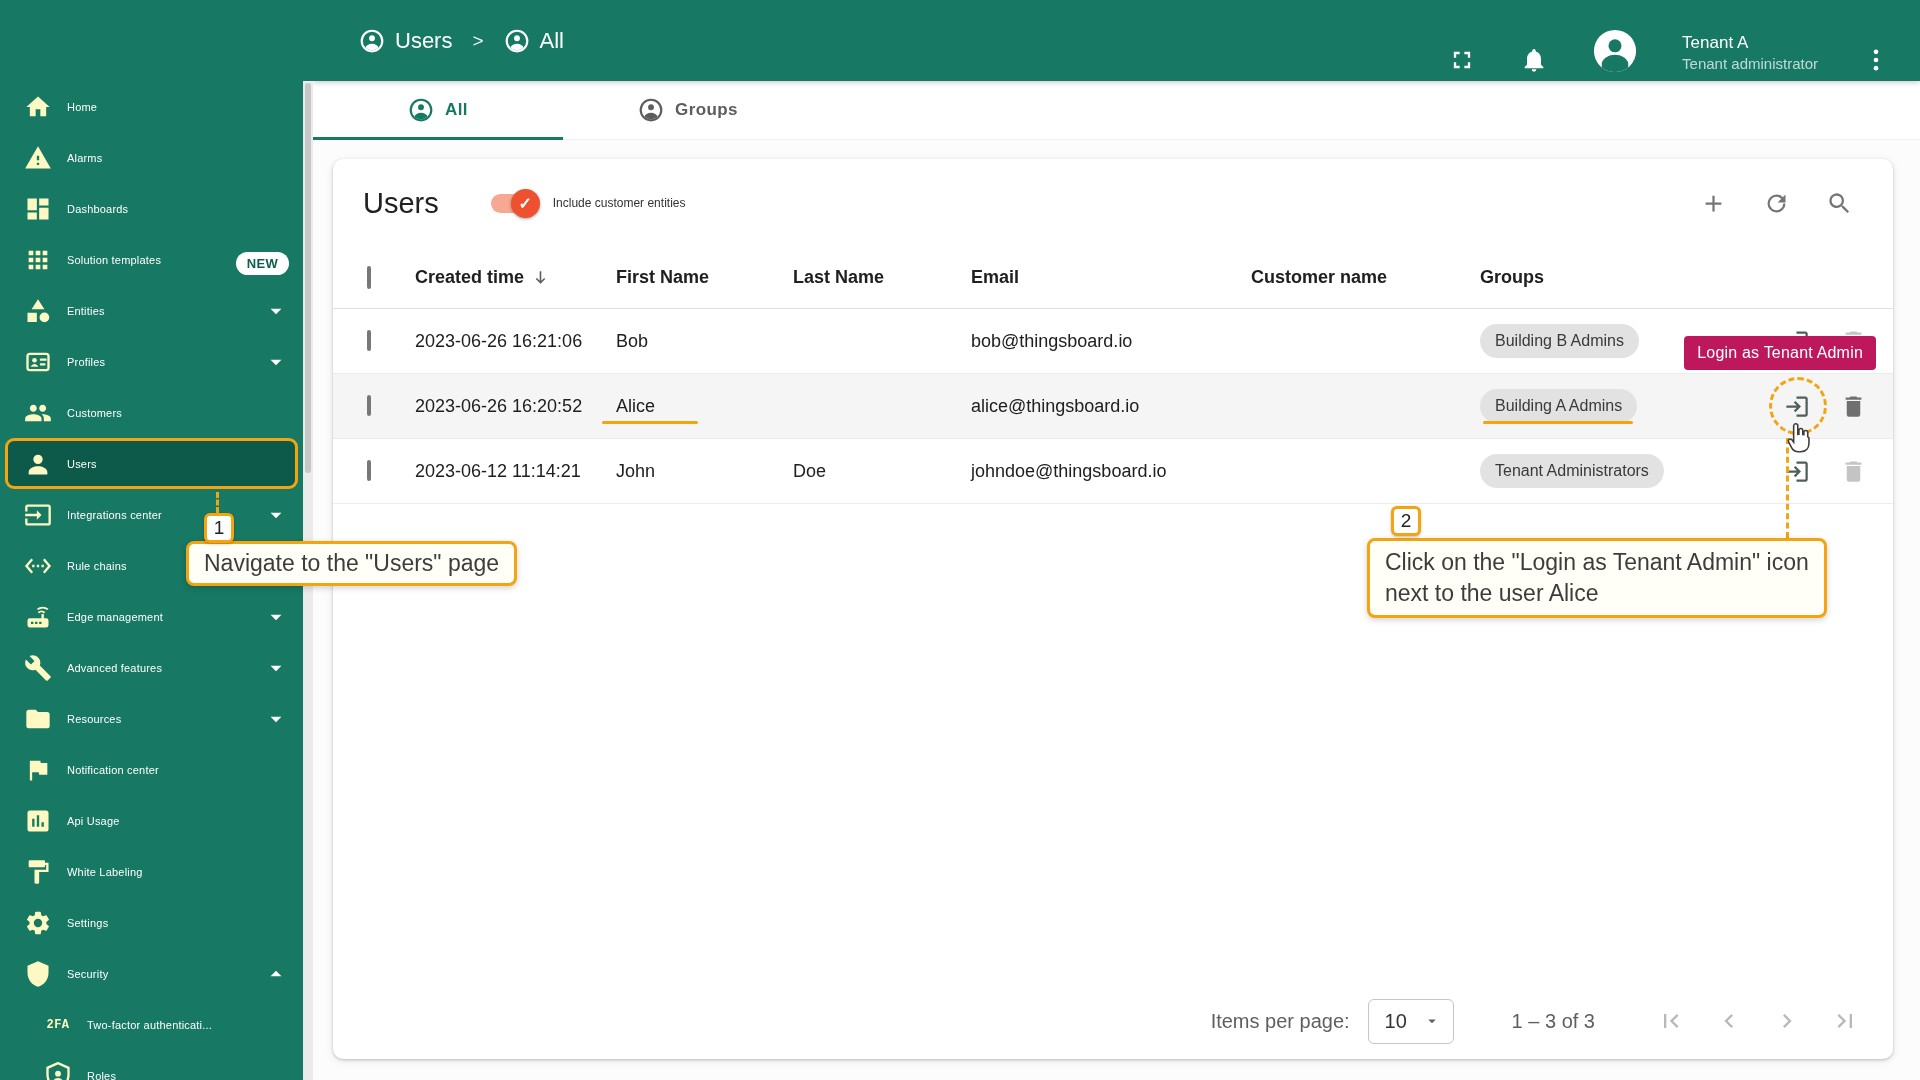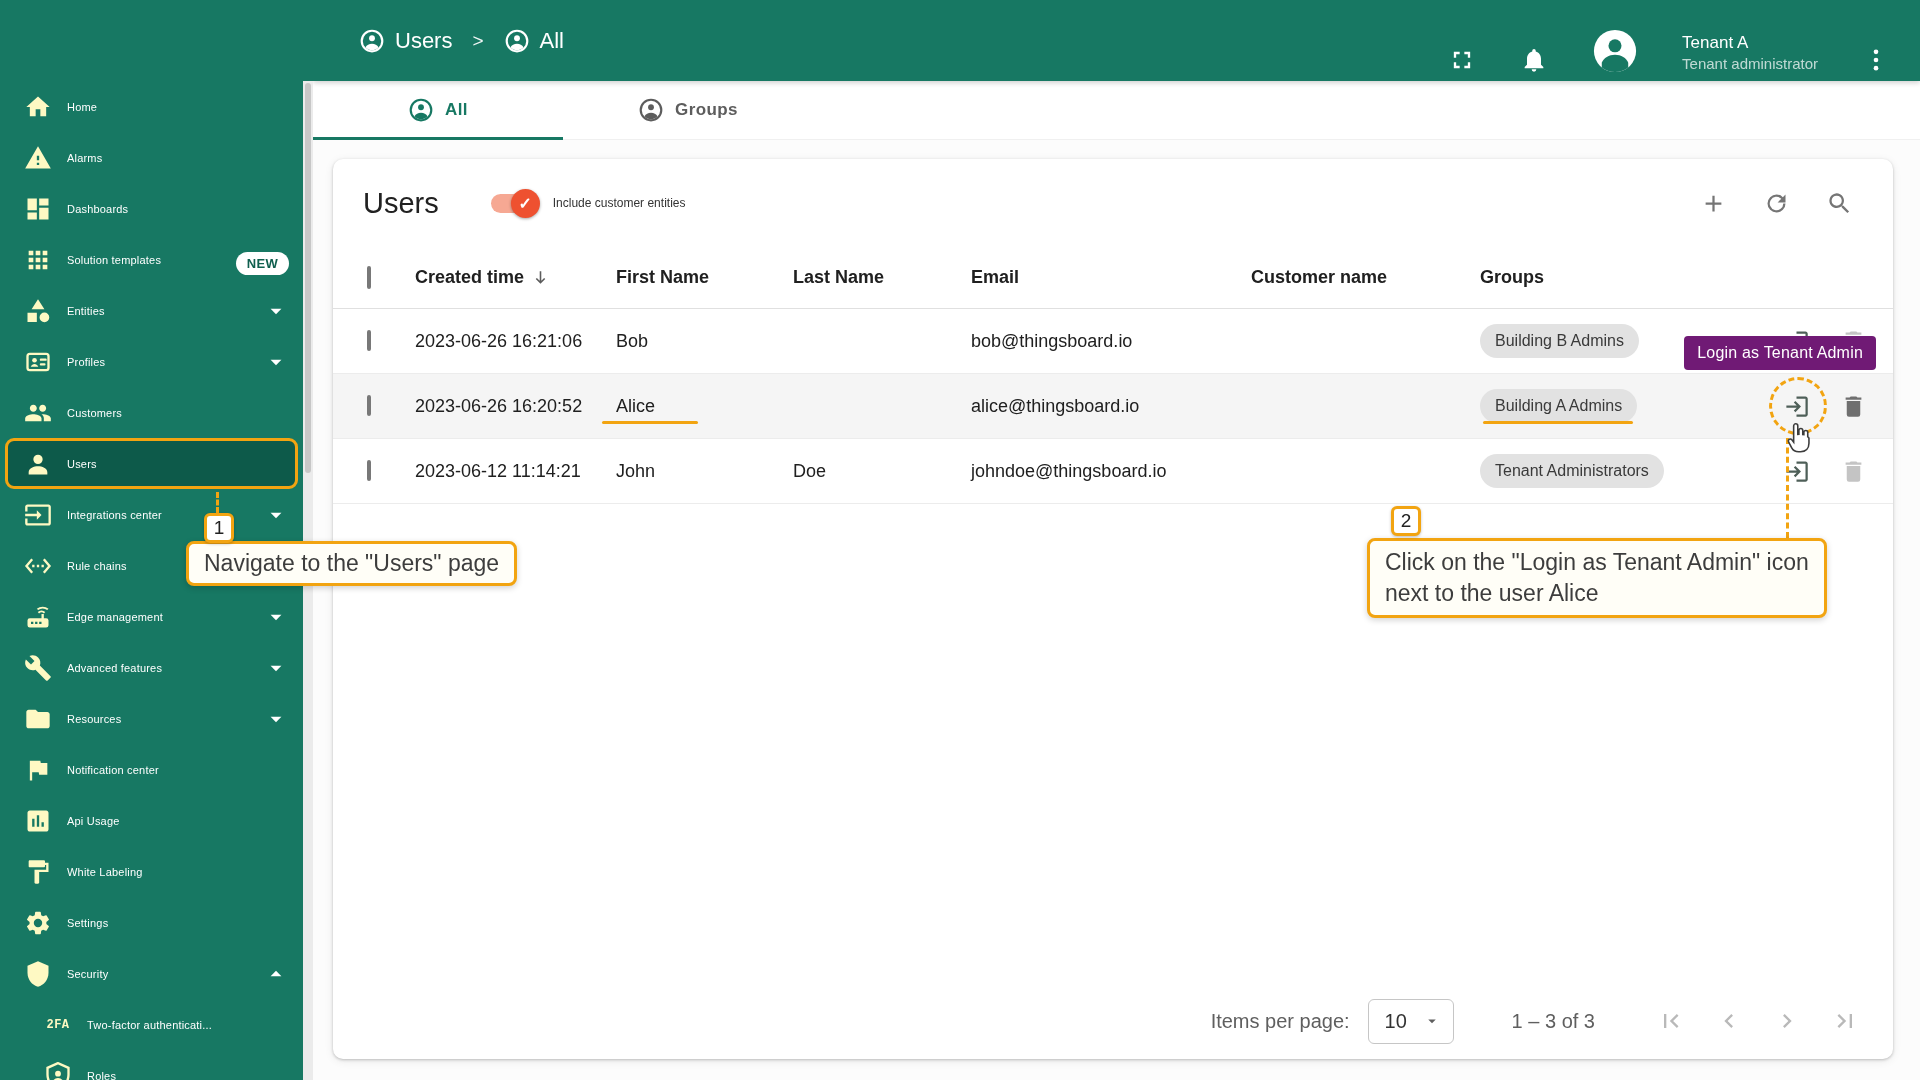--- a/index.html
+++ b/index.html
@@ -68,21 +68,21 @@
   .trow.hovered { background: #f5f5f5; }
   .cb { width: 20px; height: 20px; border: 2px solid #787878; border-radius: 3px; margin-left: 34px; cursor: pointer; background: #fff; }
   .chip { display: inline-block; background: #e2e2e2; color: #3a3a3a; font-size: 16px; padding: 8px 15px; border-radius: 17px; white-space: nowrap; }
   .acts { display: flex; justify-content: flex-end; gap: 30px; padding-right: 26px; }
   .abtn { cursor: pointer; }
   .abtn svg { width: 27px; height: 27px; }
   .login-ic svg { fill: #4e5f58; }
   .trash-light svg { fill: #c4c4c4; }
   .trash-dark svg { fill: #6f6f6f; }
 
-  .tt { position: absolute; right: 17px; top: 177px; background: #701a75; color: #fff; font-size: 16px; padding: 8px 13px; border-radius: 4px; z-index: 8; letter-spacing: .2px; }
+  .tt { position: absolute; right: 17px; top: 177px; background: #be185d; color: #fff; font-size: 16px; padding: 8px 13px; border-radius: 4px; z-index: 8; letter-spacing: .2px; }
 
   .card-foot { margin-top: auto; height: 76px; display: flex; align-items: center; justify-content: flex-end; padding-right: 34px; color: #5f5f5f; font-size: 20px; flex: 0 0 auto; }
   .ipp-select { margin-left: 18px; display: flex; align-items: center; border: 1px solid #c6c6c6; border-radius: 6px; padding: 10px 12px 10px 16px; color: #333; cursor: pointer; min-width: 86px; justify-content: space-between; gap: 14px; }
   .ipp-select svg { width: 18px; height: 18px; fill: #5f5f5f; }
   .range { margin-left: 58px; }
   .pager { margin-left: 62px; display: flex; gap: 30px; }
   .pgbtn { cursor: pointer; }
   .pgbtn svg { width: 28px; height: 28px; fill: #b9b9b9; }
 
   

